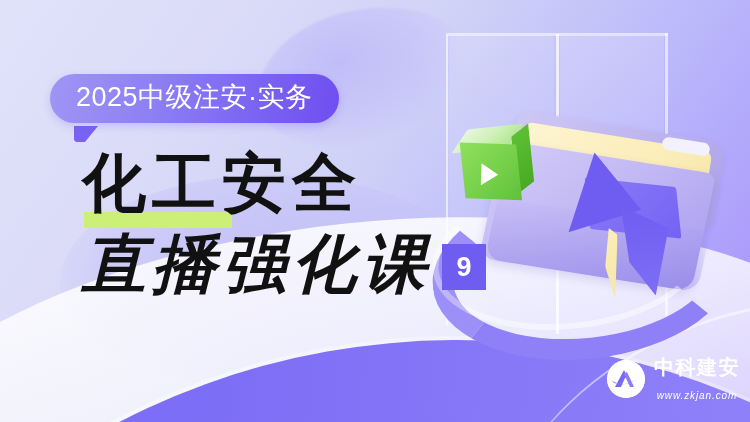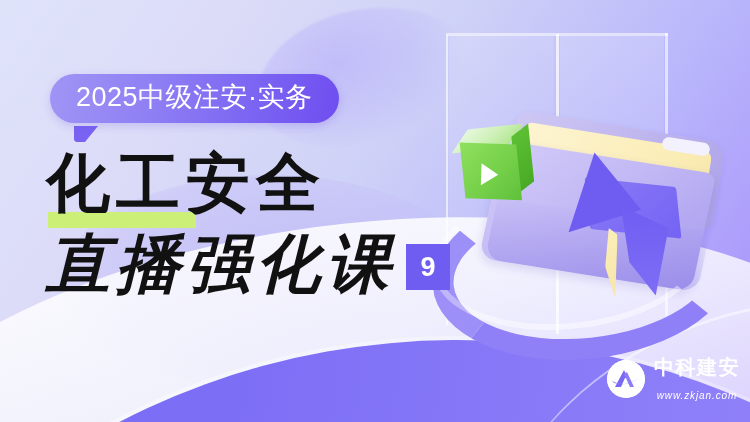--- a/index.html
+++ b/index.html
@@ -183,21 +183,21 @@
     position:absolute;left:74px;top:126px;width:0;height:0;
     border-left:11px solid #7a63f2;
     border-right:13px solid transparent;
     border-top:16px solid #7a63f2;
     border-bottom:0;
     border-radius:0 0 0 4px;
   }
 
   
   .headline{position:absolute;left:46px;top:150px;}
-  .hl-row{position:relative;display:flex;align-items:flex-end;}
+  .hl-row{position:relative;display:flex;align-items:flex-end;margin-left:36px;}
   .hl-line1{
     font-size:64px;font-weight:700;color:#111111;letter-spacing:6px;
     line-height:1.05;white-space:nowrap;position:relative;z-index:2;
     font-family:"Liberation Sans","DejaVu Sans",sans-serif;
   }
   .hl-underline{
     position:absolute;left:2px;top:62px;width:148px;height:16px;
     background:#ccf077;z-index:1;
   }
   .hl-line2{

